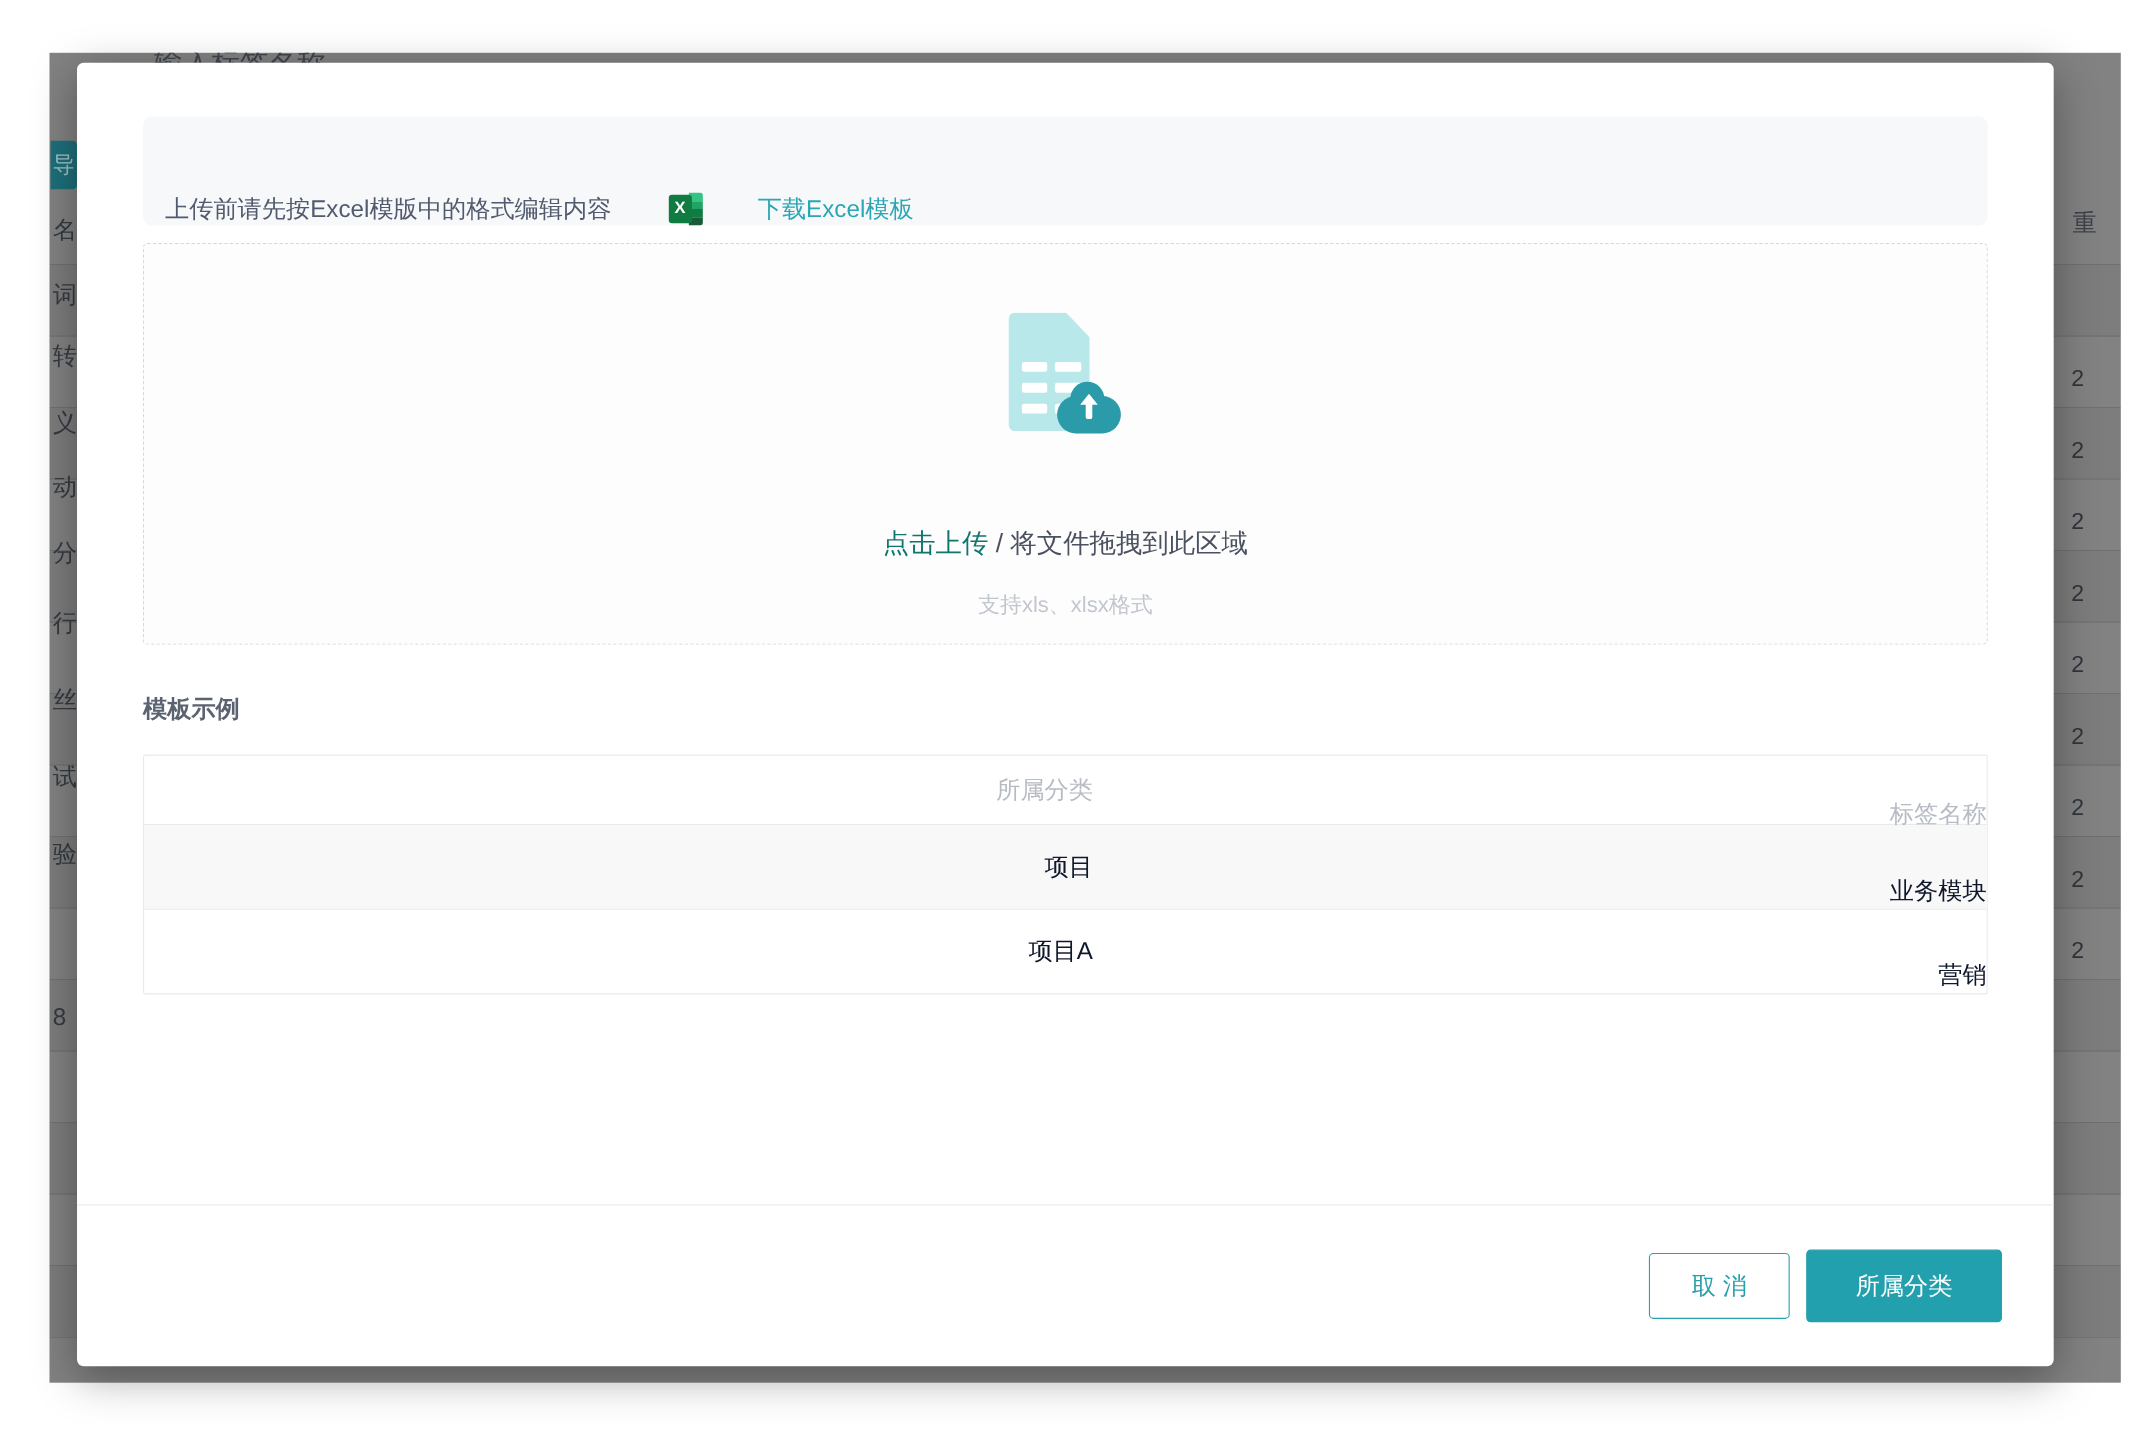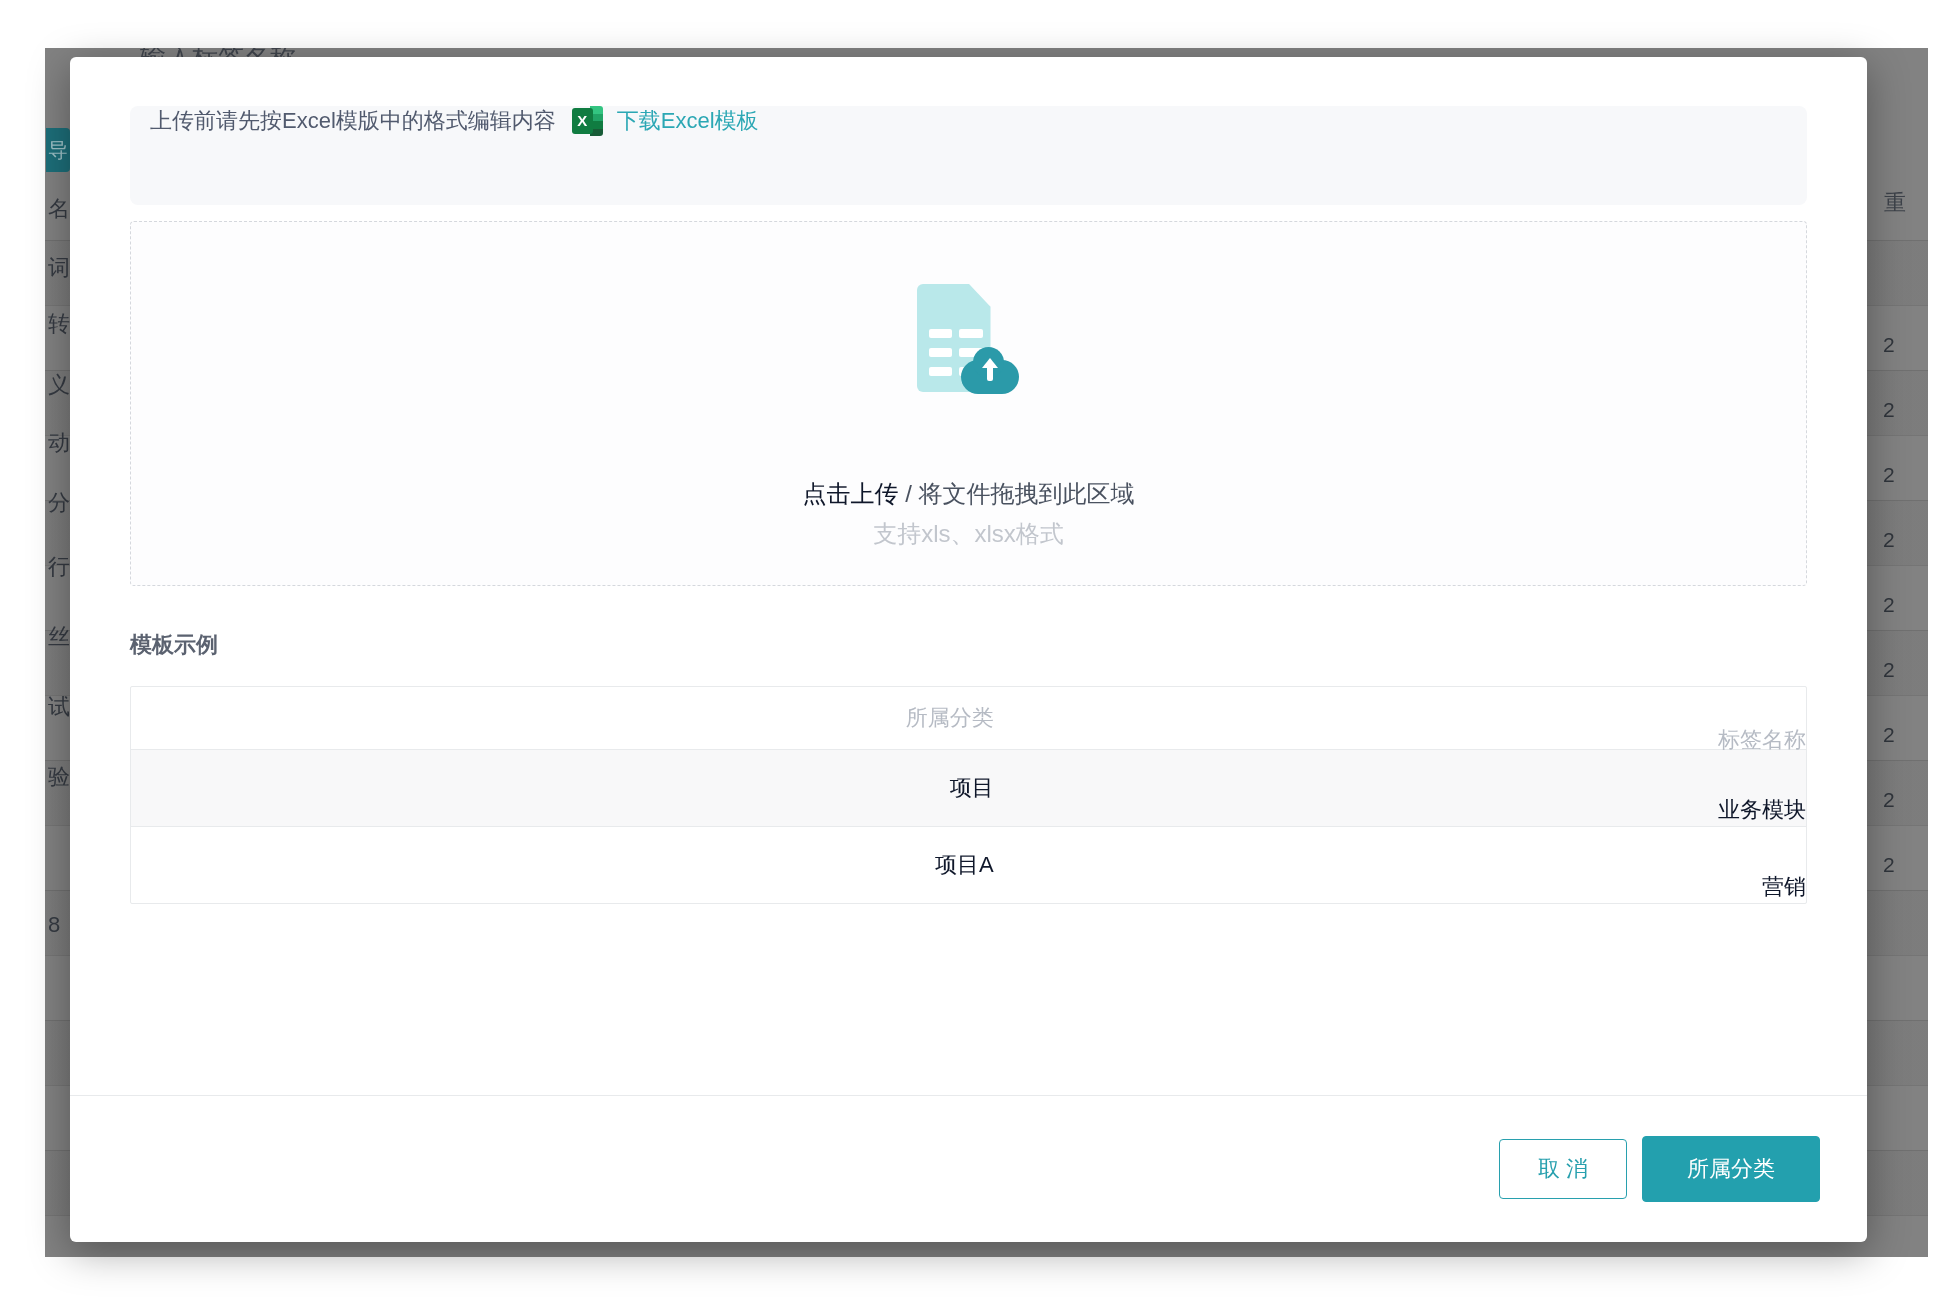--- a/index.html
+++ b/index.html
@@ -26,21 +26,21 @@
   .modal { position:absolute; left:70px; top:57px; width:1797px; height:1185px; background:#fff;
            border-radius:6px; box-shadow:0 10px 40px rgba(0,0,0,0.35); }
   .modal-header { position:relative; height:139px; border-bottom:1px solid #e8eaec; display:flex; align-items:center; padding:0 60px; }
   .modal-title { font-size:27px; font-weight:600; color:#1c2535; letter-spacing:1px; }
   .modal-close { position:absolute; right:58px; top:50%; transform:translateY(-50%); width:44px; height:44px;
                  border:none; background:transparent; font-size:24px; color:#4e5666; cursor:pointer; line-height:44px; text-align:center; }
 
   .modal-body { padding:0 60px; }
 
   .notice-bar { margin-top:49px; height:99px; background:#f7f8fa; border-radius:8px;
-                display:flex; align-items:flex-start; padding:0 20px; }
+                display:flex; align-items:flex-end; padding:0 20px;gap:36px; }
   .notice-text { font-size:22px; color:#515a6e; }
   .xls-icon { position:relative; display:inline-block; width:31px; height:30px; margin:0 14px 0 16px; }
   .xls-body { position:absolute; left:0; top:2px; width:21px; height:26px; background:#107c41; border-radius:3px;
               color:#fff; font-size:15px; font-weight:bold; text-align:center; line-height:26px; z-index:2; }
   .xls-strip { position:absolute; right:0; top:0; width:13px; height:30px; display:flex; flex-direction:column; border-radius:0 3px 3px 0; overflow:hidden; }
   .xls-strip i { flex:1; }
   .xls-strip i:nth-child(1){ background:#33c481; }
   .xls-strip i:nth-child(2){ background:#21a366; }
   .xls-strip i:nth-child(3){ background:#107c41; }
   .xls-strip i:nth-child(4){ background:#185c37; }
@@ -57,22 +57,22 @@
   .upload-doc i:nth-child(3){ left:12px; top:64px; width:23px; }
   .upload-doc i:nth-child(4){ left:42px; top:64px; width:24px; }
   .upload-doc i:nth-child(5){ left:12px; top:83px; width:23px; }
   .upload-doc i:nth-child(6){ left:42px; top:83px; width:24px; }
   .upload-cloud { position:absolute; right:2px; bottom:2px; width:58px; height:34px; background:#2b9aa9; border-radius:17px; }
   .cloud-bump { position:absolute; left:12px; top:-13px; width:31px; height:31px; background:#2b9aa9; border-radius:50%; }
   .arrow-head { position:absolute; left:50%; top:-2px; transform:translateX(-50%); width:0; height:0;
                 border-left:8px solid transparent; border-right:8px solid transparent; border-bottom:10px solid #fff; }
   .arrow-stem { position:absolute; left:50%; top:7px; transform:translateX(-50%); width:6px; height:14px; background:#fff; border-radius:0 0 2px 2px; }
   .upload-main { margin-top:82px; font-size:24px; color:#4a5260; }
-  .upload-click { color:#0f172a; font-weight:500; cursor:pointer; }
-  .upload-hint { margin-top:8px; font-size:24px; color:#c2c6cd; }
+  .upload-click { color:#0f766e; font-weight:500; cursor:pointer; }
+  .upload-hint { margin-top:26px; font-size:20px; color:#c2c6cd; }
 
   .example-heading { margin-top:44px; font-size:22px; font-weight:bold; color:#5b6270; }
 
   .example-table { margin-top:26px; border:1px solid #e8eaec; border-radius:2px; }
   .t-row { display:flex; align-items:center; height:77px; border-top:1px solid #e8eaec; font-size:22px; color:#0f172a; }
   .t-row.t-head { height:62px; border-top:none; color:#b6bbc4; }
   .t-row.t-odd { background:#f8f8f9; }
   .t-cell { padding-left:35px;text-align:right; }
   .t-cell.c1 { width:51.5%; }
   .t-cell.c2 { flex:1;margin-top:44px; }

